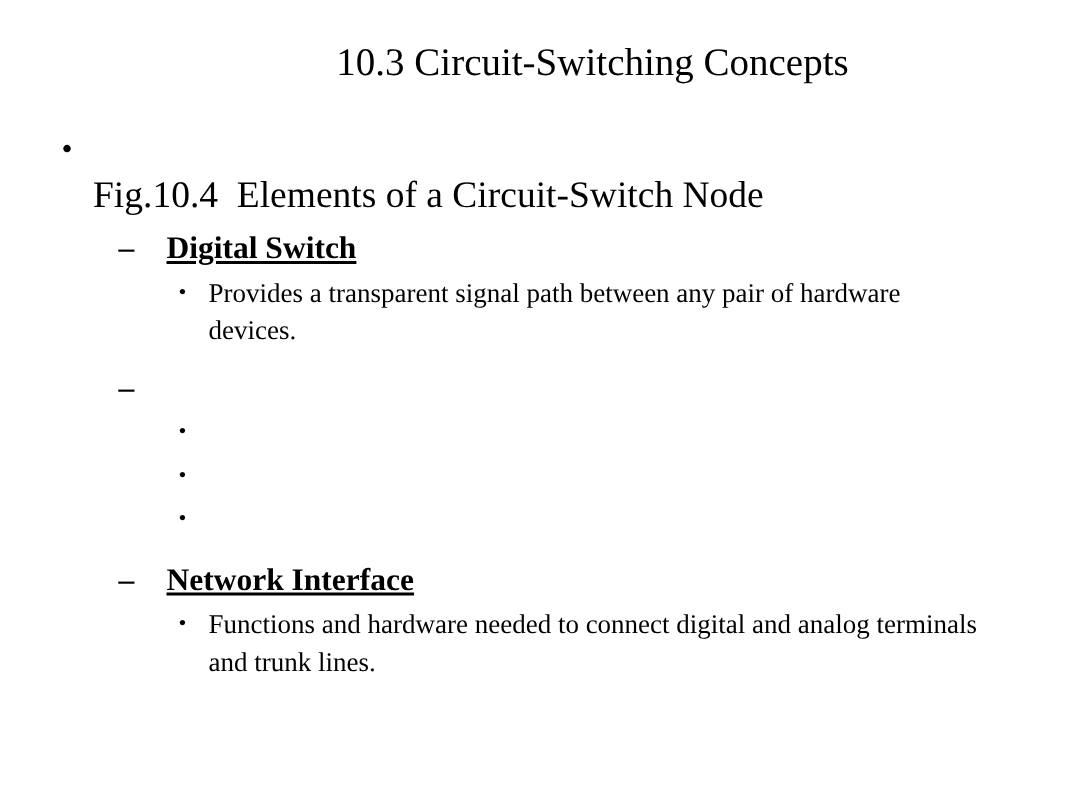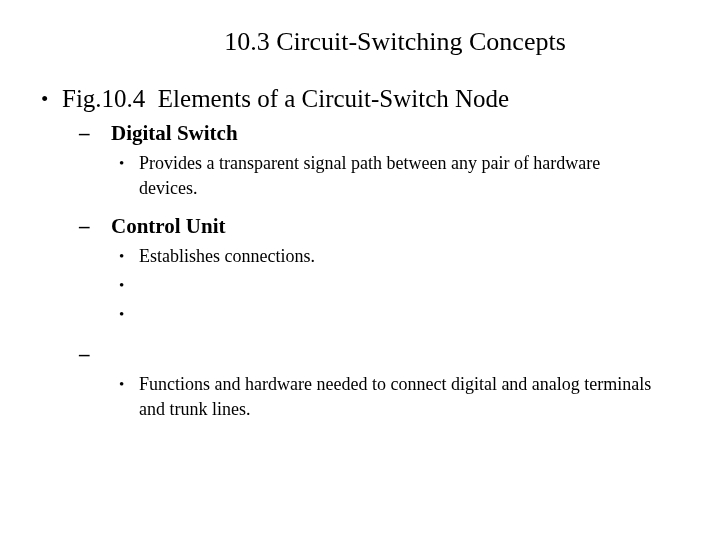--- a/index.html
+++ b/index.html
@@ -68,36 +68,38 @@
     line-height: 30px;
   }
   .lvl1 .marker {
     width: 21px;
     font-size: 21px;
     line-height: 30px;
   }
   .lvl1 .text {
     white-space: pre;
     max-width: 620px;
+    margin-top: 32px;
   }
 
   
   .lvl2 {
     margin: 5px 0 4px 0;
     padding-left: 79px;
     font-size: 21px;
     line-height: 27px;
     font-weight: bold;
   }
   .lvl2 .marker {
     width: 32px;
     font-weight: bold;
   }
   .lvl2 .text {
     white-space: pre;
+    text-decoration: underline;
   }
 
   
   .lvl3 {
     margin: 3px 0 2px 0;
     padding-left: 119px;
     padding-right: 60px;
     font-size: 18px;
     line-height: 25px;
   }
@@ -141,37 +143,36 @@
       </div>
       <div class="row lvl3">
         <span class="marker">•</span>
         <span class="text">Provides a transparent signal path between any pair of hardware devices.</span>
       </div>
     </div>
 
     <div class="group g-control">
       <div class="row lvl2">
         <span class="marker">–</span>
-        <span class="text">Control Unit</span>
       </div>
       <div class="row lvl3">
         <span class="marker">•</span>
-        <span class="text">Establishes connections.</span>
       </div>
       <div class="row lvl3">
         <span class="marker">•</span>
       </div>
       <div class="row lvl3">
         <span class="marker">•</span>
       </div>
     </div>
 
     <div class="group g-network">
       <div class="row lvl2">
         <span class="marker">–</span>
+        <span class="text">Network Interface</span>
       </div>
       <div class="row lvl3">
         <span class="marker">•</span>
         <span class="text">Functions and hardware needed to connect digital and analog terminals and trunk lines.</span>
       </div>
     </div>
 
   </div>
 </div>
 

